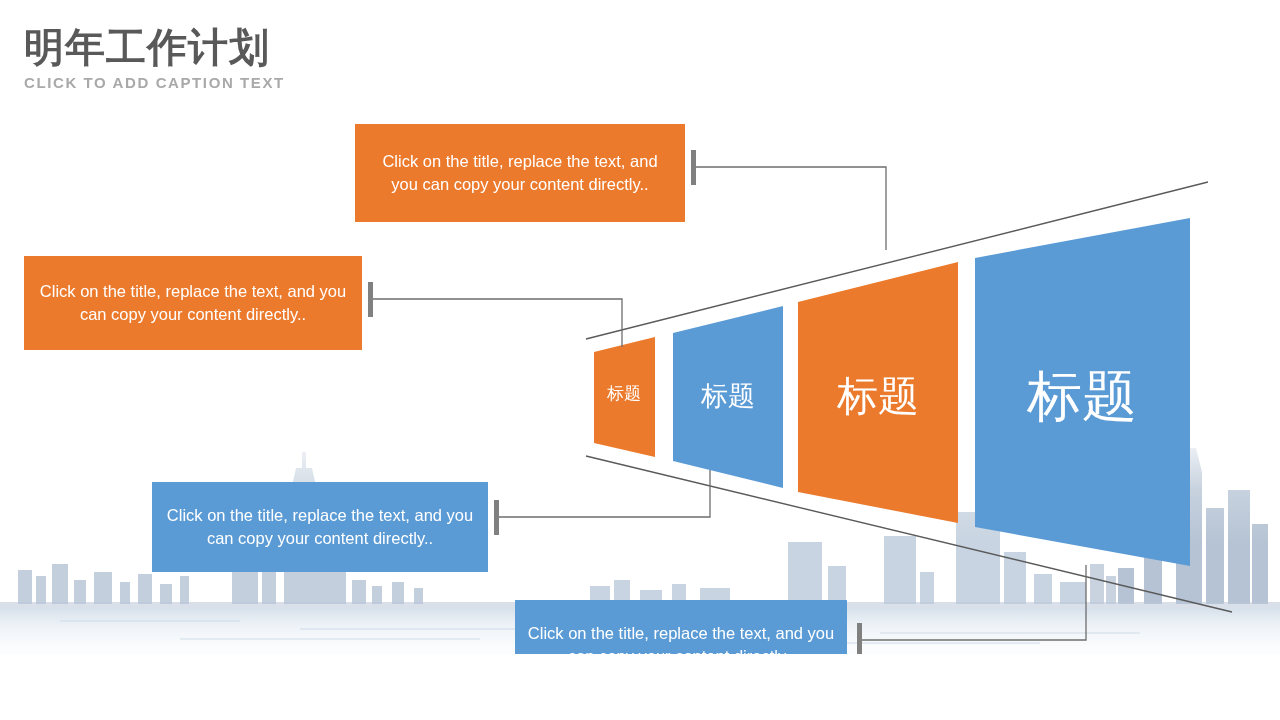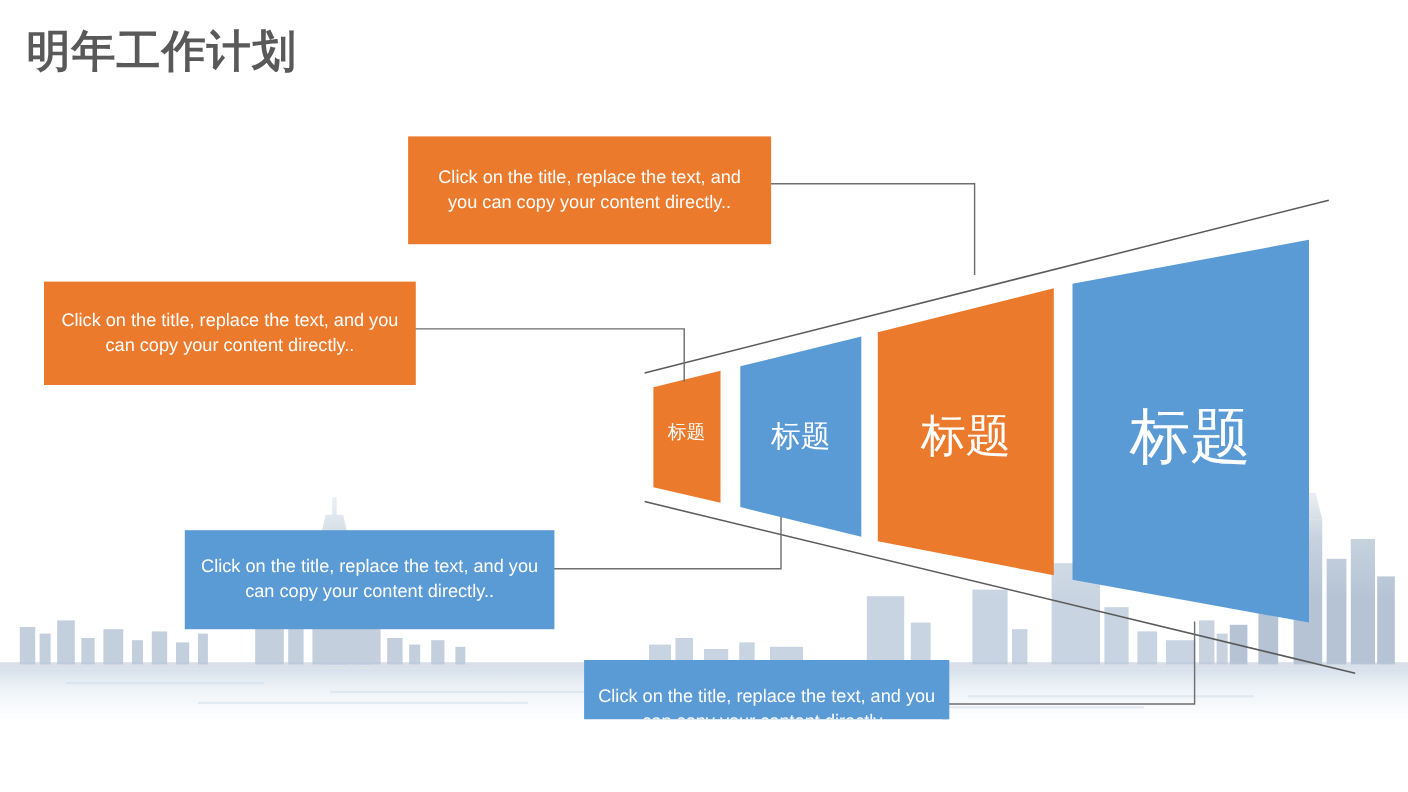--- a/index.html
+++ b/index.html
@@ -80,21 +80,20 @@
     position: absolute;
     box-sizing: border-box;
     color: #ffffff;
     font-size: 16.5px;
     line-height: 1.42;
     text-align: center;
     display: flex;
     align-items: center;
     justify-content: center;
     padding: 6px 12px;
-    margin-left: 16px;
   }
   .callout.orange { background: #ec7a2d; }
   .callout.blue   { background: #5b9bd5; }
 
   #callout-1 { left: 355px; top: 124px; width: 330px; height: 98px; }
   #callout-2 { left: 24px;  top: 256px; width: 338px; height: 94px; }
   #callout-3 { left: 152px; top: 482px; width: 336px; height: 90px; }
   #callout-4 { left: 515px; top: 600px; width: 332px; height: 90px; }
 
   
@@ -200,20 +199,21 @@
       <rect x="620" y="198" width="200" height="2"></rect>
       <rect x="880" y="208" width="260" height="2"></rect>
       <rect x="180" y="214" width="300" height="2"></rect>
       <rect x="700" y="218" width="340" height="2"></rect>
     </g>
     <rect x="0" y="0" width="1280" height="120" fill="url(#skyFade)"></rect>
   </svg>
 
   <div id="header">
     <div id="page-title">明年工作计划</div>
+    <div id="page-subtitle">CLICK TO ADD CAPTION TEXT</div>
   </div>
 
   <svg id="funnel-svg" viewBox="0 0 1280 720">
 
     <g stroke="#5a5a5a" stroke-width="1.4" fill="none">
       <line x1="586" y1="339" x2="1208" y2="182"></line>
       <line x1="586" y1="456" x2="1232" y2="612"></line>
     </g>
 
     <g>

